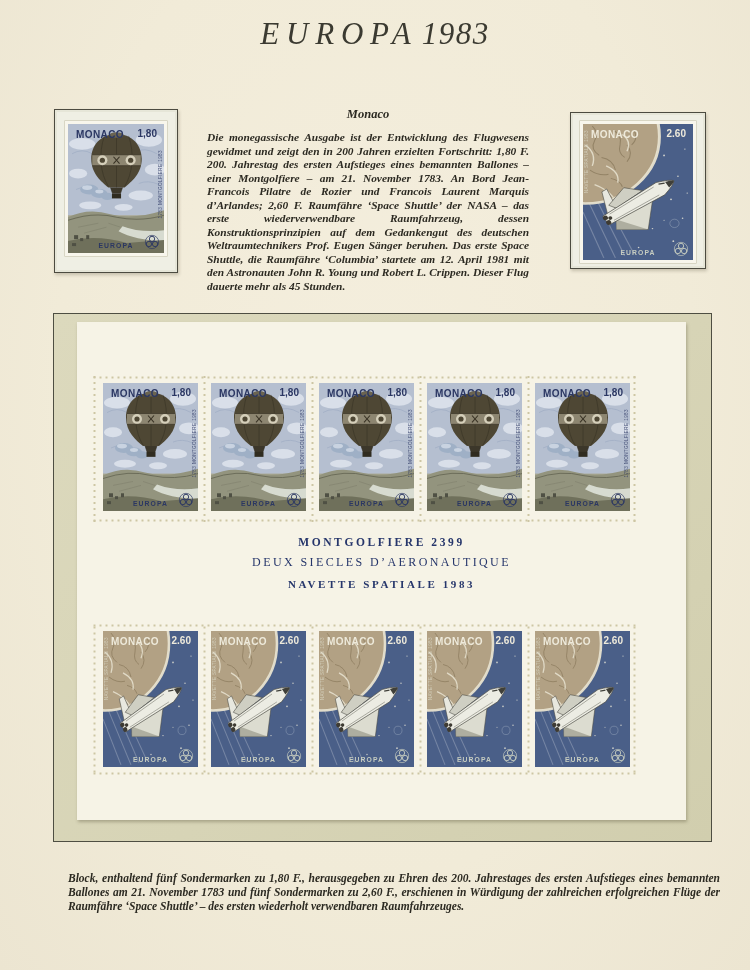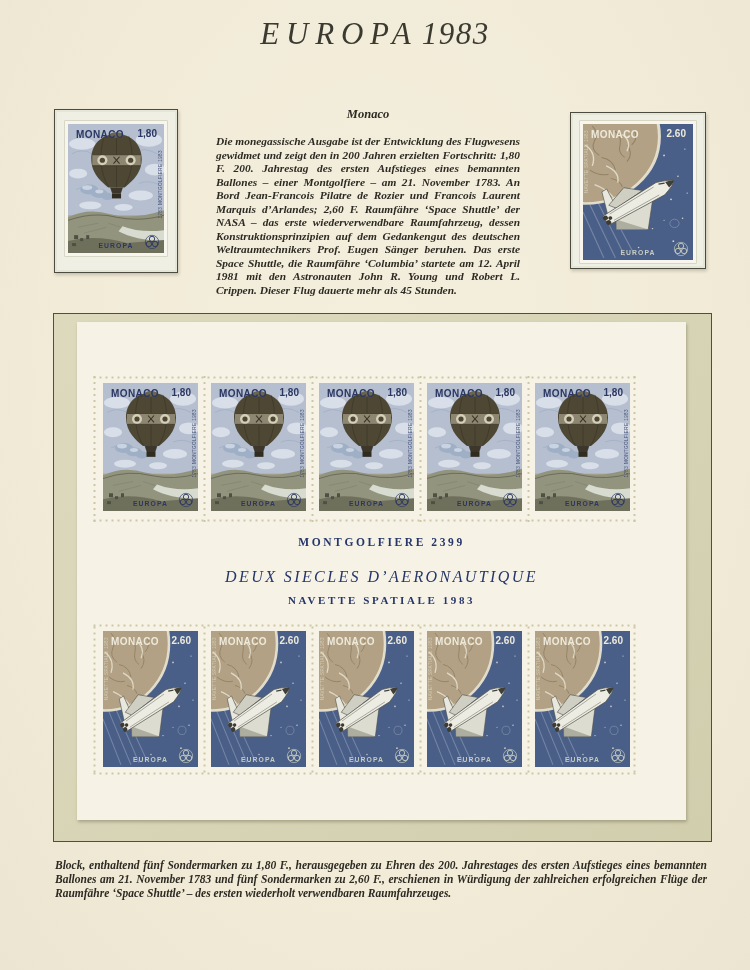--- a/index.html
+++ b/index.html
@@ -13,21 +13,21 @@
   
   .title{position:absolute;top:16px;left:0;width:100%;text-align:center;
          font-style:italic;color:#3b3a31;font-size:31px;}
   .title .word{letter-spacing:.22em;}
   .title .year{margin-left:4px;letter-spacing:.05em;text-align:right;}
 
   
   .desc{position:absolute;left:203px;top:107px;width:330px;color:#2c2a22;}
   .desc-heading{text-align:center;font-style:italic;font-weight:700;font-size:12.5px;margin:0 0 9px 0;}
   .desc-body{font-style:italic;font-weight:600;font-size:11.4px;line-height:13.5px;
-             text-align:justify;margin:13px;}
+             text-align:justify;margin:4px;}
 
   
   .single-mount{position:absolute;background:#efefe4;border:1px solid #4c4b40;
                 box-shadow:1px 2px 3px rgba(70,65,45,.25), inset 0 0 0 2px #e6e6d8;}
   .mount-left{left:54px;top:109px;width:122px;height:162px;}
   .mount-right{left:570px;top:112px;width:134px;height:155px;}
   .stamp-paper{position:absolute;left:50%;transform:translateX(-50%);
                background:#f8f6ec;padding:3px;box-shadow:0 0 0 .6px #c9c5b0;}
   .mount-left  .stamp-paper{top:11px;}
   .mount-right .stamp-paper{top:8px;}
@@ -64,27 +64,27 @@
         background-image:radial-gradient(circle,#cdc6a4 1px, rgba(0,0,0,0) 1.35px);
         background-size:6px 6px;background-position:center;}
   .perf.h{height:3px;} .perf.v{width:3px;}
   .sheet .stamp{position:absolute;width:95px;}
   .row1 .stamp{top:61px;height:128px;}
   .row2 .stamp{top:309px;height:136px;}
   .sx0{left:26px;} .sx1{left:134px;} .sx2{left:242px;} .sx3{left:350px;} .sx4{left:458px;}
 
   .sheet-titles{position:absolute;top:214px;left:0;width:100%;text-align:center;color:#26366b;}
   .sh-line1{font-size:11.5px;font-weight:700;letter-spacing:2.6px;}
-  .sh-line2{font-size:16px;letter-spacing:2.4px;margin-top:20px;font-style:italic;}
+  .sh-line2{font-size:12px;letter-spacing:2.4px;margin-top:7px;}
   .sh-line3{font-size:11px;font-weight:700;letter-spacing:2.6px;margin-top:8px;}
 
   
   .caption{position:absolute;left:55px;top:858px;width:652px;color:#2c2a22;
            font-style:italic;font-weight:600;font-size:11.5px;line-height:14px;
-           text-align:justify;margin:0;}
+           text-align:justify;margin:13px;}
 </style>
 </head>
 <body>
 
 <svg width="0" height="0" style="position:absolute" aria-hidden="true">
   <defs>
 
     <g id="g-balloon">
       <rect width="95" height="130" fill="#b5bfd0"></rect>
       <g fill="#dde3ec" opacity=".9">

